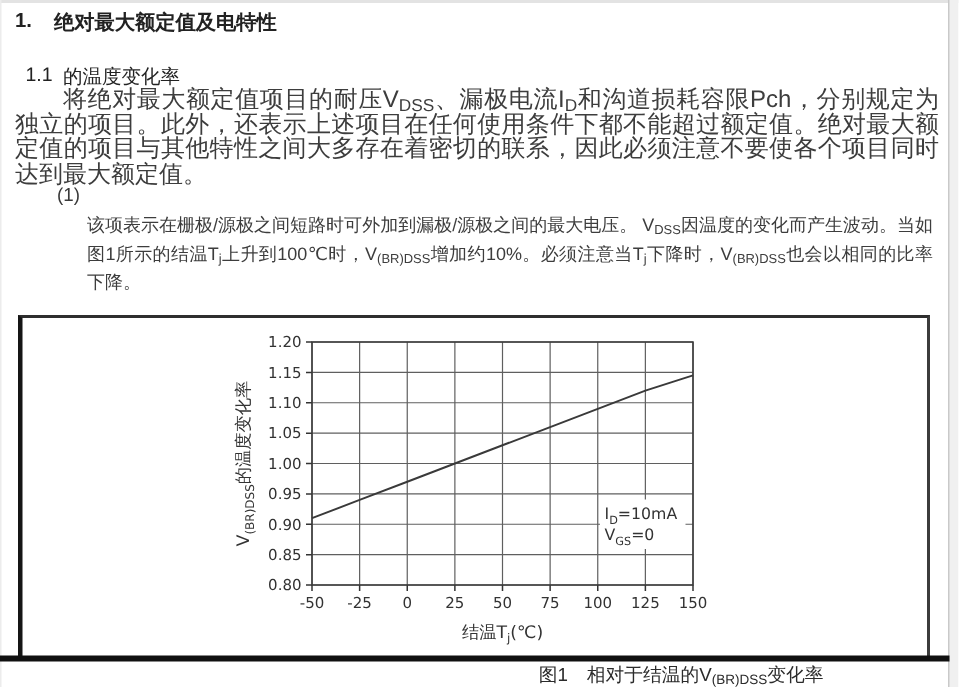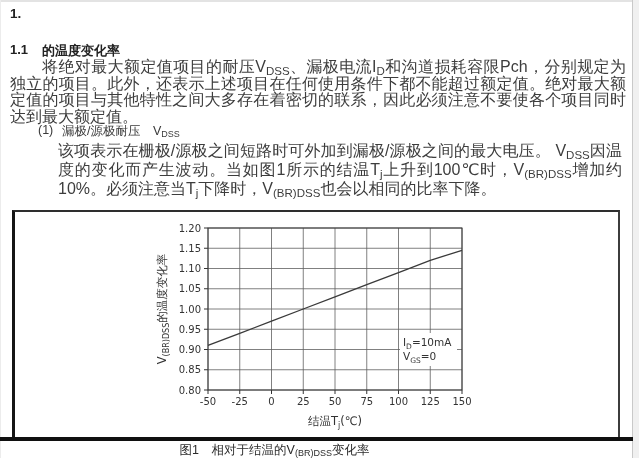--- a/index.html
+++ b/index.html
@@ -8,68 +8,68 @@
     background:#ffffff;
     font-family:"Liberation Sans","DejaVu Sans",sans-serif;
     color:#3d3d3d;
   }
   .edge-top{position:absolute;left:0;top:0;width:100%;height:2px;background:#e3e3e3;}
   .edge-right{position:absolute;right:0;top:0;width:6px;height:100%;background:#f0f0f0;border-left:1px solid #c9c9c9;}
   .edge-left{position:absolute;left:0;top:0;width:1px;height:100%;background:#ececec;}
 
   .h1{position:absolute;left:10px;top:6px;font-size:13.5px;font-weight:bold;color:#222;display:flex;}
   .h1 .marker{width:26px;}
-  .h2{position:absolute;left:10px;top:42px;font-size:13px;font-weight:bold;color:#222;display:flex;}
+  .h2{position:absolute;left:10px;top:42px;font-size:13px;font-weight:normal;color:#222;display:flex;text-align:center;}
   .h2 .marker{width:32px;}
 
   .p1{
     position:absolute;left:10px;top:59px;width:616px;
     font-size:16px;line-height:16.5px;text-align:justify;text-indent:2em;
   }
   .item-head{position:absolute;left:38px;top:123px;font-size:12.5px;display:flex;color:#3a3a3a;}
   .item-head .marker{width:24px;}
   .item-body{
     position:absolute;left:58px;top:141px;width:564px;
-    font-size:16px;line-height:19px;text-align:justify;
+    font-size:12px;line-height:19px;text-align:justify;
   }
   sub{font-size:0.72em;line-height:0;vertical-align:-0.25em;letter-spacing:0;}
 
   .figure-box{
     position:absolute;left:12px;top:210px;width:603px;height:227px;
     background:#fff;
     border-top:2px solid #2e2e2e;border-left:3px solid #151515;border-right:2px solid #3c3c3c;border-bottom:none;
   }
   .figure-underline{position:absolute;left:0;top:437px;width:633px;height:4px;background:#101010;}
   .figure-caption{
-    position:absolute;left:0;top:442px;width:549px;text-align:center;
+    position:absolute;left:0;top:442px;width:549px;text-align:right;
     font-size:12.5px;color:#2b2b2b;
   }
   svg{font-family:"DejaVu Sans","Liberation Sans",sans-serif;}
 </style>
 </head>
 <body>
 
 <div class="edge-top"></div>
 <div class="edge-left"></div>
 <div class="edge-right"></div>
 
 <div class="h1">
   <span class="marker">1.</span>
+  <span>绝对最大额定值及电特性</span>
 </div>
 
 <div class="h2">
   <span class="marker">1.1</span>
   <span>的温度变化率</span>
 </div>
 
 <div class="p1">将绝对最大额定值项目的耐压V<sub>DSS</sub>、漏极电流I<sub>D</sub>和沟道损耗容限Pch，分别规定为独立的项目。此外，还表示上述项目在任何使用条件下都不能超过额定值。绝对最大额定值的项目与其他特性之间大多存在着密切的联系，因此必须注意不要使各个项目同时达到最大额定值。</div>
 
 <div class="item-head">
   <span class="marker">(1)</span>
-  <span>漏极/源极耐压　V<sub>DSS</sub></span>
 </div>
 
 <div class="item-body">该项表示在栅极/源极之间短路时可外加到漏极/源极之间的最大电压。 V<sub>DSS</sub>因温度的变化而产生波动。当如图1所示的结温T<sub>j</sub>上升到100℃时，V<sub>(BR)DSS</sub>增加约10%。必须注意当T<sub>j</sub>下降时，V<sub>(BR)DSS</sub>也会以相同的比率下降。</div>
 
 <div class="figure-box">
   <svg id="chart-svg" width="603" height="227" viewBox="0 0 603 227">
       <g stroke="#5f5f5f" stroke-width="0.8">
         <line x1="193" y1="16" x2="193" y2="178"></line>
         <line x1="224.75" y1="16" x2="224.75" y2="178"></line>
         <line x1="256.5" y1="16" x2="256.5" y2="178"></line>

